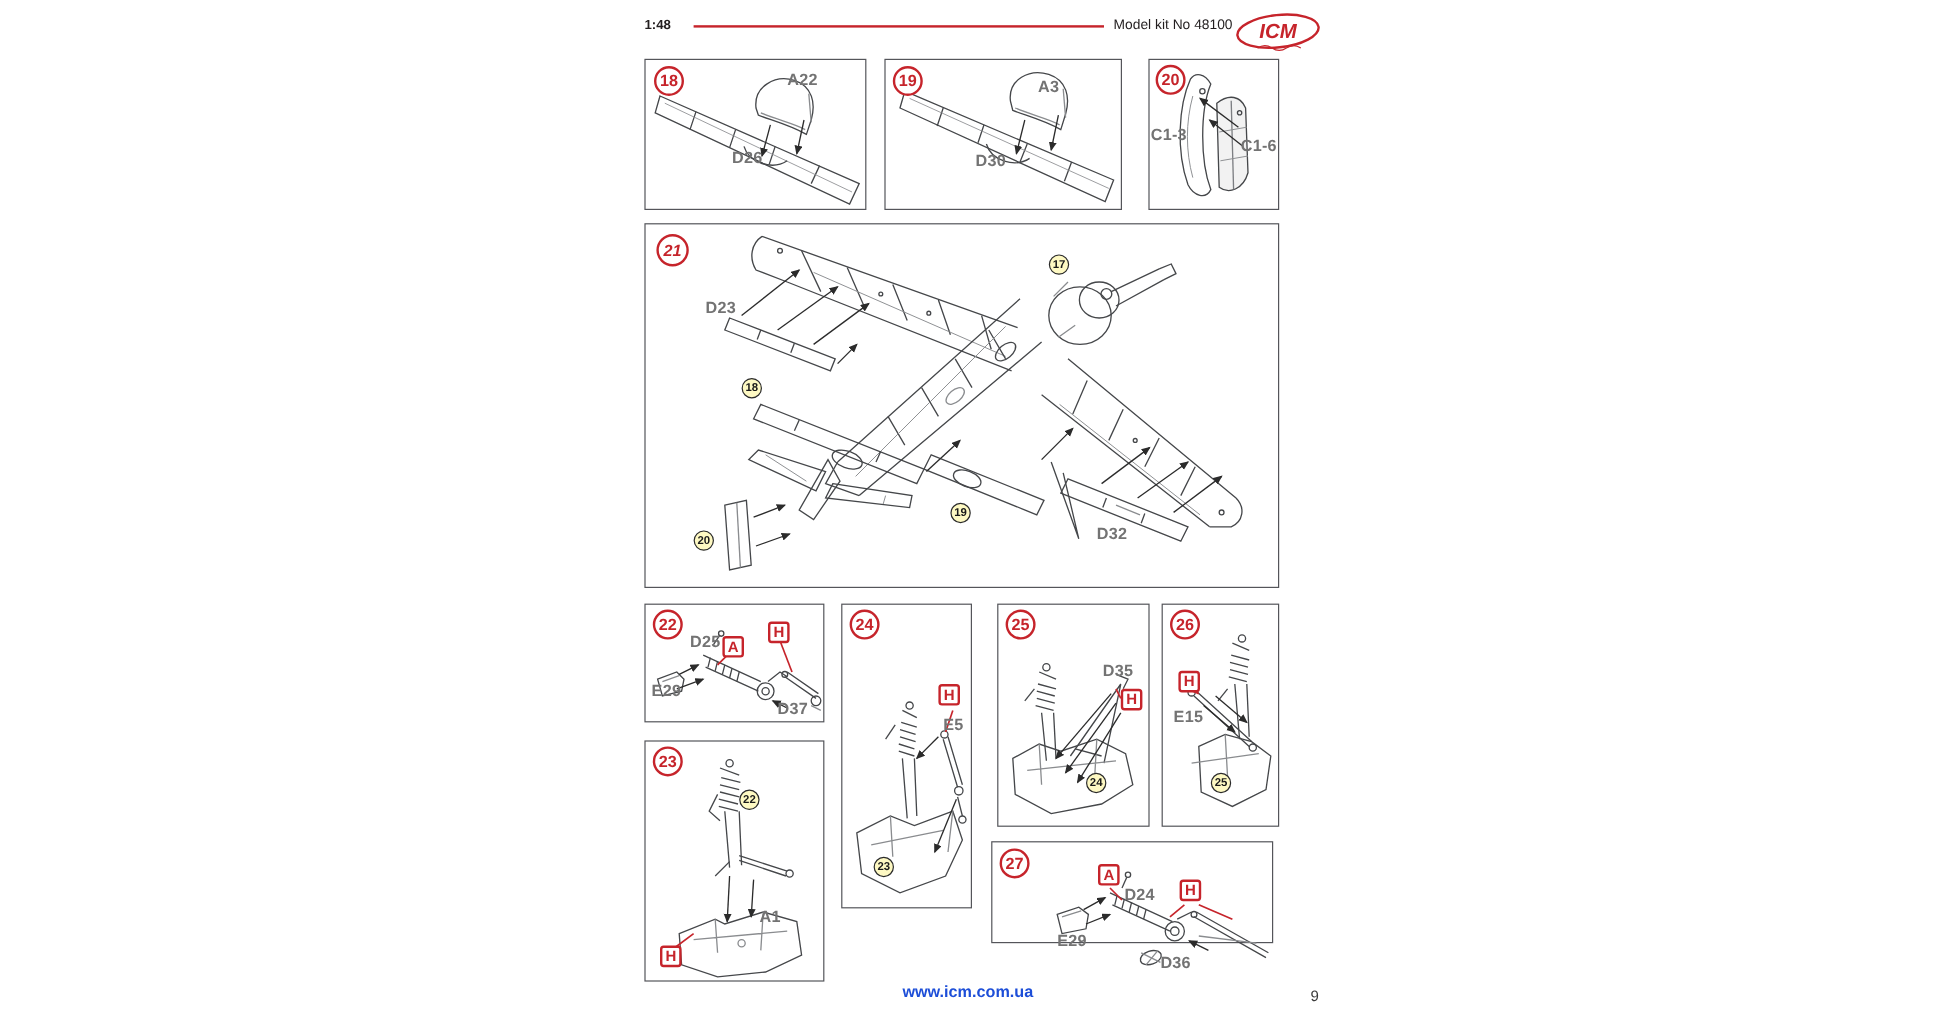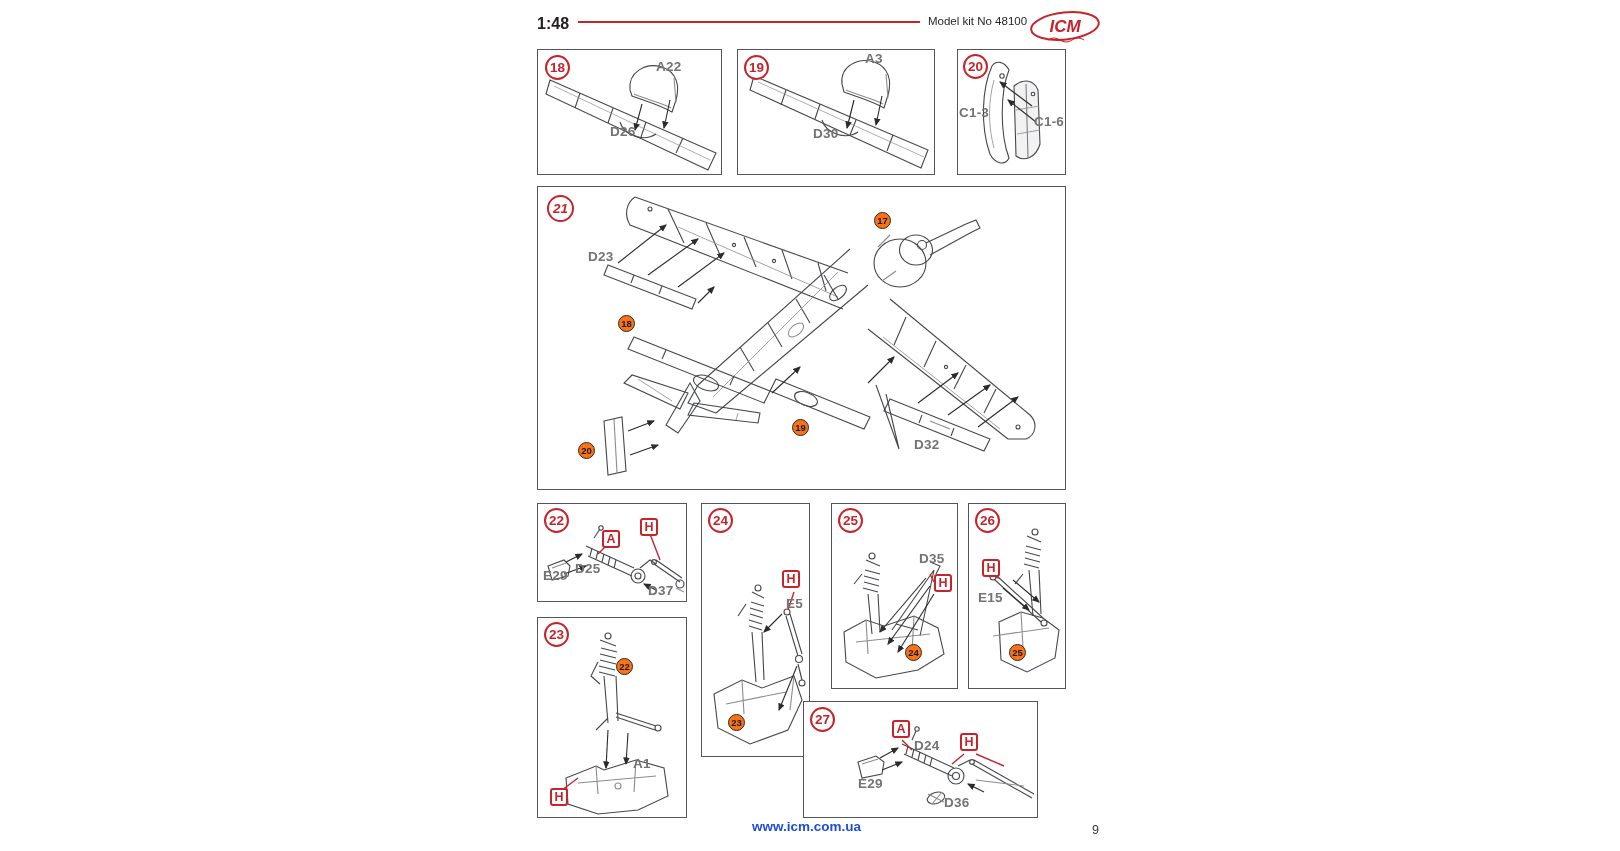--- a/index.html
+++ b/index.html
@@ -17,23 +17,23 @@
   }
   .plabel { position:absolute; font-weight:bold; font-size:13.5px; letter-spacing:.2px; color:#737373; z-index:3; white-space:nowrap; }
   .gmark {
     position:absolute; width:18px; height:18px; border:2.2px solid #c6242b; border-radius:3px;
     color:#c6242b; font-weight:bold; font-size:12.5px; display:flex; align-items:center;
     justify-content:center; background:#fff; z-index:4;
   }
   .cref {
     position:absolute; width:17px; height:17px; border:1.4px solid #2a2a2a; border-radius:50%;
     color:#1a1a1a; font-weight:bold; font-size:9.5px; display:flex; align-items:center;
-    justify-content:center; background:#f97316; z-index:3;
+    justify-content:center; background:#fef9c3; z-index:3;
   }
-  .hdr-scale { position:absolute; left:537px; top:15px; font-size:16px; font-weight:bold; }
+  .hdr-scale { position:absolute; left:537px; top:15px; font-size:11px; font-weight:bold; }
   .hdr-line  { position:absolute; left:578px; top:21px; width:342px; height:1.8px; background:#c6242b; }
   .hdr-kit   { position:absolute; left:928px; top:15px; font-size:11.5px; }
   .logo      { position:absolute; left:1028px; top:10px; width:74px; height:36px; }
   .ftr-site  { position:absolute; left:752px; top:819px; font-size:13.5px; font-weight:bold; color:#1d4ed8; }
   .ftr-page  { position:absolute; left:1092px; top:823px; font-size:12.5px; color:#3a3a3a; }
   svg text { font-family:"Liberation Sans", sans-serif; }
 </style>
 </head>
 <body>
 
@@ -89,21 +89,21 @@
         <path d="M104,34 C102,16 120,7 136,12 C151,17 154,31 150,45 L146,58 C132,50 116,46 106,42 Z"></path>
         <path d="M108,40 C122,46 136,49 145,54" stroke="#8a8c8f"></path>
         <path d="M148,24 L150,48" stroke="#8a8c8f"></path>
       </g>
       <g stroke="#2b2b2b" stroke-width="1.1" fill="none">
         <path d="M116,50 L109,78" marker-end="url(#a19)"></path>
         <path d="M144,46 L138,75" marker-end="url(#a19)"></path>
       </g>
     </svg>
     <div class="badge" style="left:6px;top:5px;">19</div>
-    <div class="plabel" style="left:127px;top:1px;">A3</div>
+    <div class="plabel" style="left:127px;top:15px;">A3</div>
     <div class="plabel" style="left:75px;top:76px;">D30</div>
   </div>
 
   <div class="panel" style="left:957px;top:49px;width:109px;height:126px;">
     <svg class="draw" width="106" height="123" viewBox="0 0 106 123">
       <defs>
           <marker id="a20" markerWidth="8" markerHeight="8" refX="6" refY="3" orient="auto">
             <path d="M0,0L7,3L0,6Z" fill="#2b2b2b"></path>
           </marker>
         </defs>
@@ -236,21 +236,21 @@
         <path d="M28,58 L44,50" marker-end="url(#a22)"></path>
         <path d="M26,70 L48,62" marker-end="url(#a22)"></path>
         <path d="M118,86 L106,80" marker-end="url(#a22)"></path>
       </g>
       <g stroke="#c6242b" stroke-width="1.4" fill="none">
         <path d="M70,40 L60,50"></path>
         <path d="M112,30 L122,56"></path>
       </g>
     </svg>
     <div class="badge" style="left:6px;top:4px;">22</div>
-    <div class="plabel" style="left:37px;top:23px;margin-top:34px;">D25</div>
+    <div class="plabel" style="left:37px;top:23px;">D25</div>
     <div class="gmark" style="left:64px;top:26px;">A</div>
     <div class="gmark" style="left:102px;top:14px;">H</div>
     <div class="plabel" style="left:5px;top:64px;">E29</div>
     <div class="plabel" style="left:110px;top:79px;">D37</div>
   </div>
 
   <div class="panel" style="left:537px;top:617px;width:150px;height:201px;">
     <svg class="draw" width="147" height="198" viewBox="0 0 147 198">
       <defs>
           <marker id="a23" markerWidth="8" markerHeight="8" refX="6" refY="3" orient="auto">
@@ -378,21 +378,21 @@
       <g stroke="#c6242b" stroke-width="1.4" fill="none">
         <path d="M30,74 L25,72"></path>
       </g>
     </svg>
     <div class="badge" style="left:6px;top:4px;">26</div>
     <div class="gmark" style="left:13px;top:55px;">H</div>
     <div class="plabel" style="left:9px;top:86px;">E15</div>
     <div class="cref" style="left:40px;top:140px;">25</div>
   </div>
 
-  <div class="panel" style="left:803px;top:701px;width:235px;height:117px;">
+  <div class="panel" style="left:826px;top:701px;width:235px;height:85px;">
     <svg class="draw" width="232" height="114" viewBox="0 0 232 114">
       <defs>
           <marker id="a27" markerWidth="8" markerHeight="8" refX="6" refY="3" orient="auto">
             <path d="M0,0L7,3L0,6Z" fill="#2b2b2b"></path>
           </marker>
         </defs>
       <g stroke="#45474a" stroke-width="1.1" fill="none">
         <path d="M54,60 l18,-6 l8,6 l-2,12 l-20,4 z"></path>
         <path d="M58,62 l16,-5" stroke="#8a8c8f"></path>
         <path d="M98,42 L150,66 M100,52 L148,74"></path>

